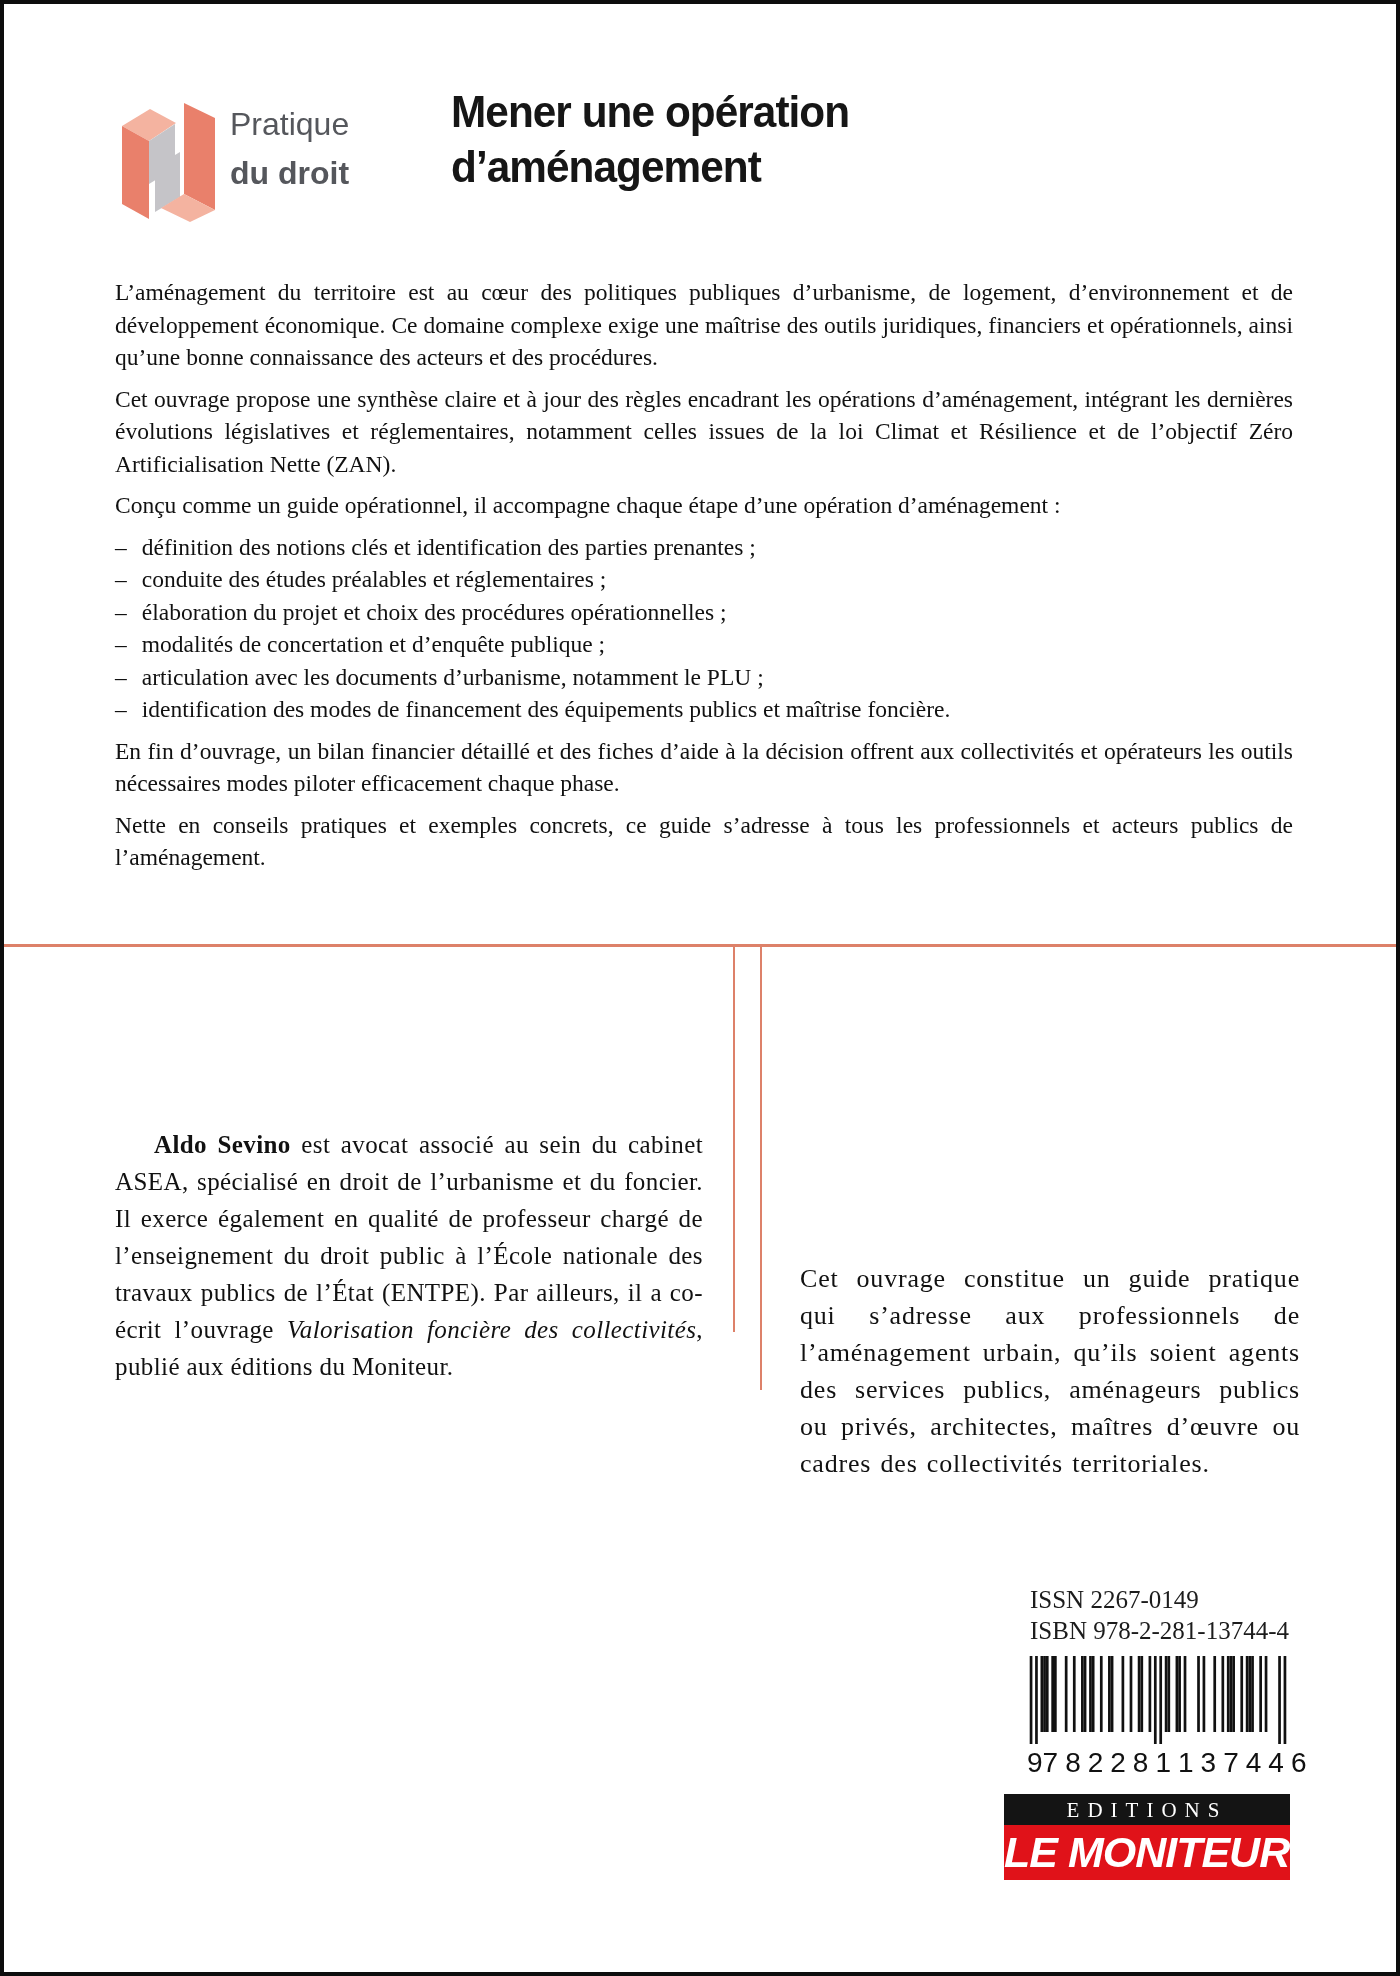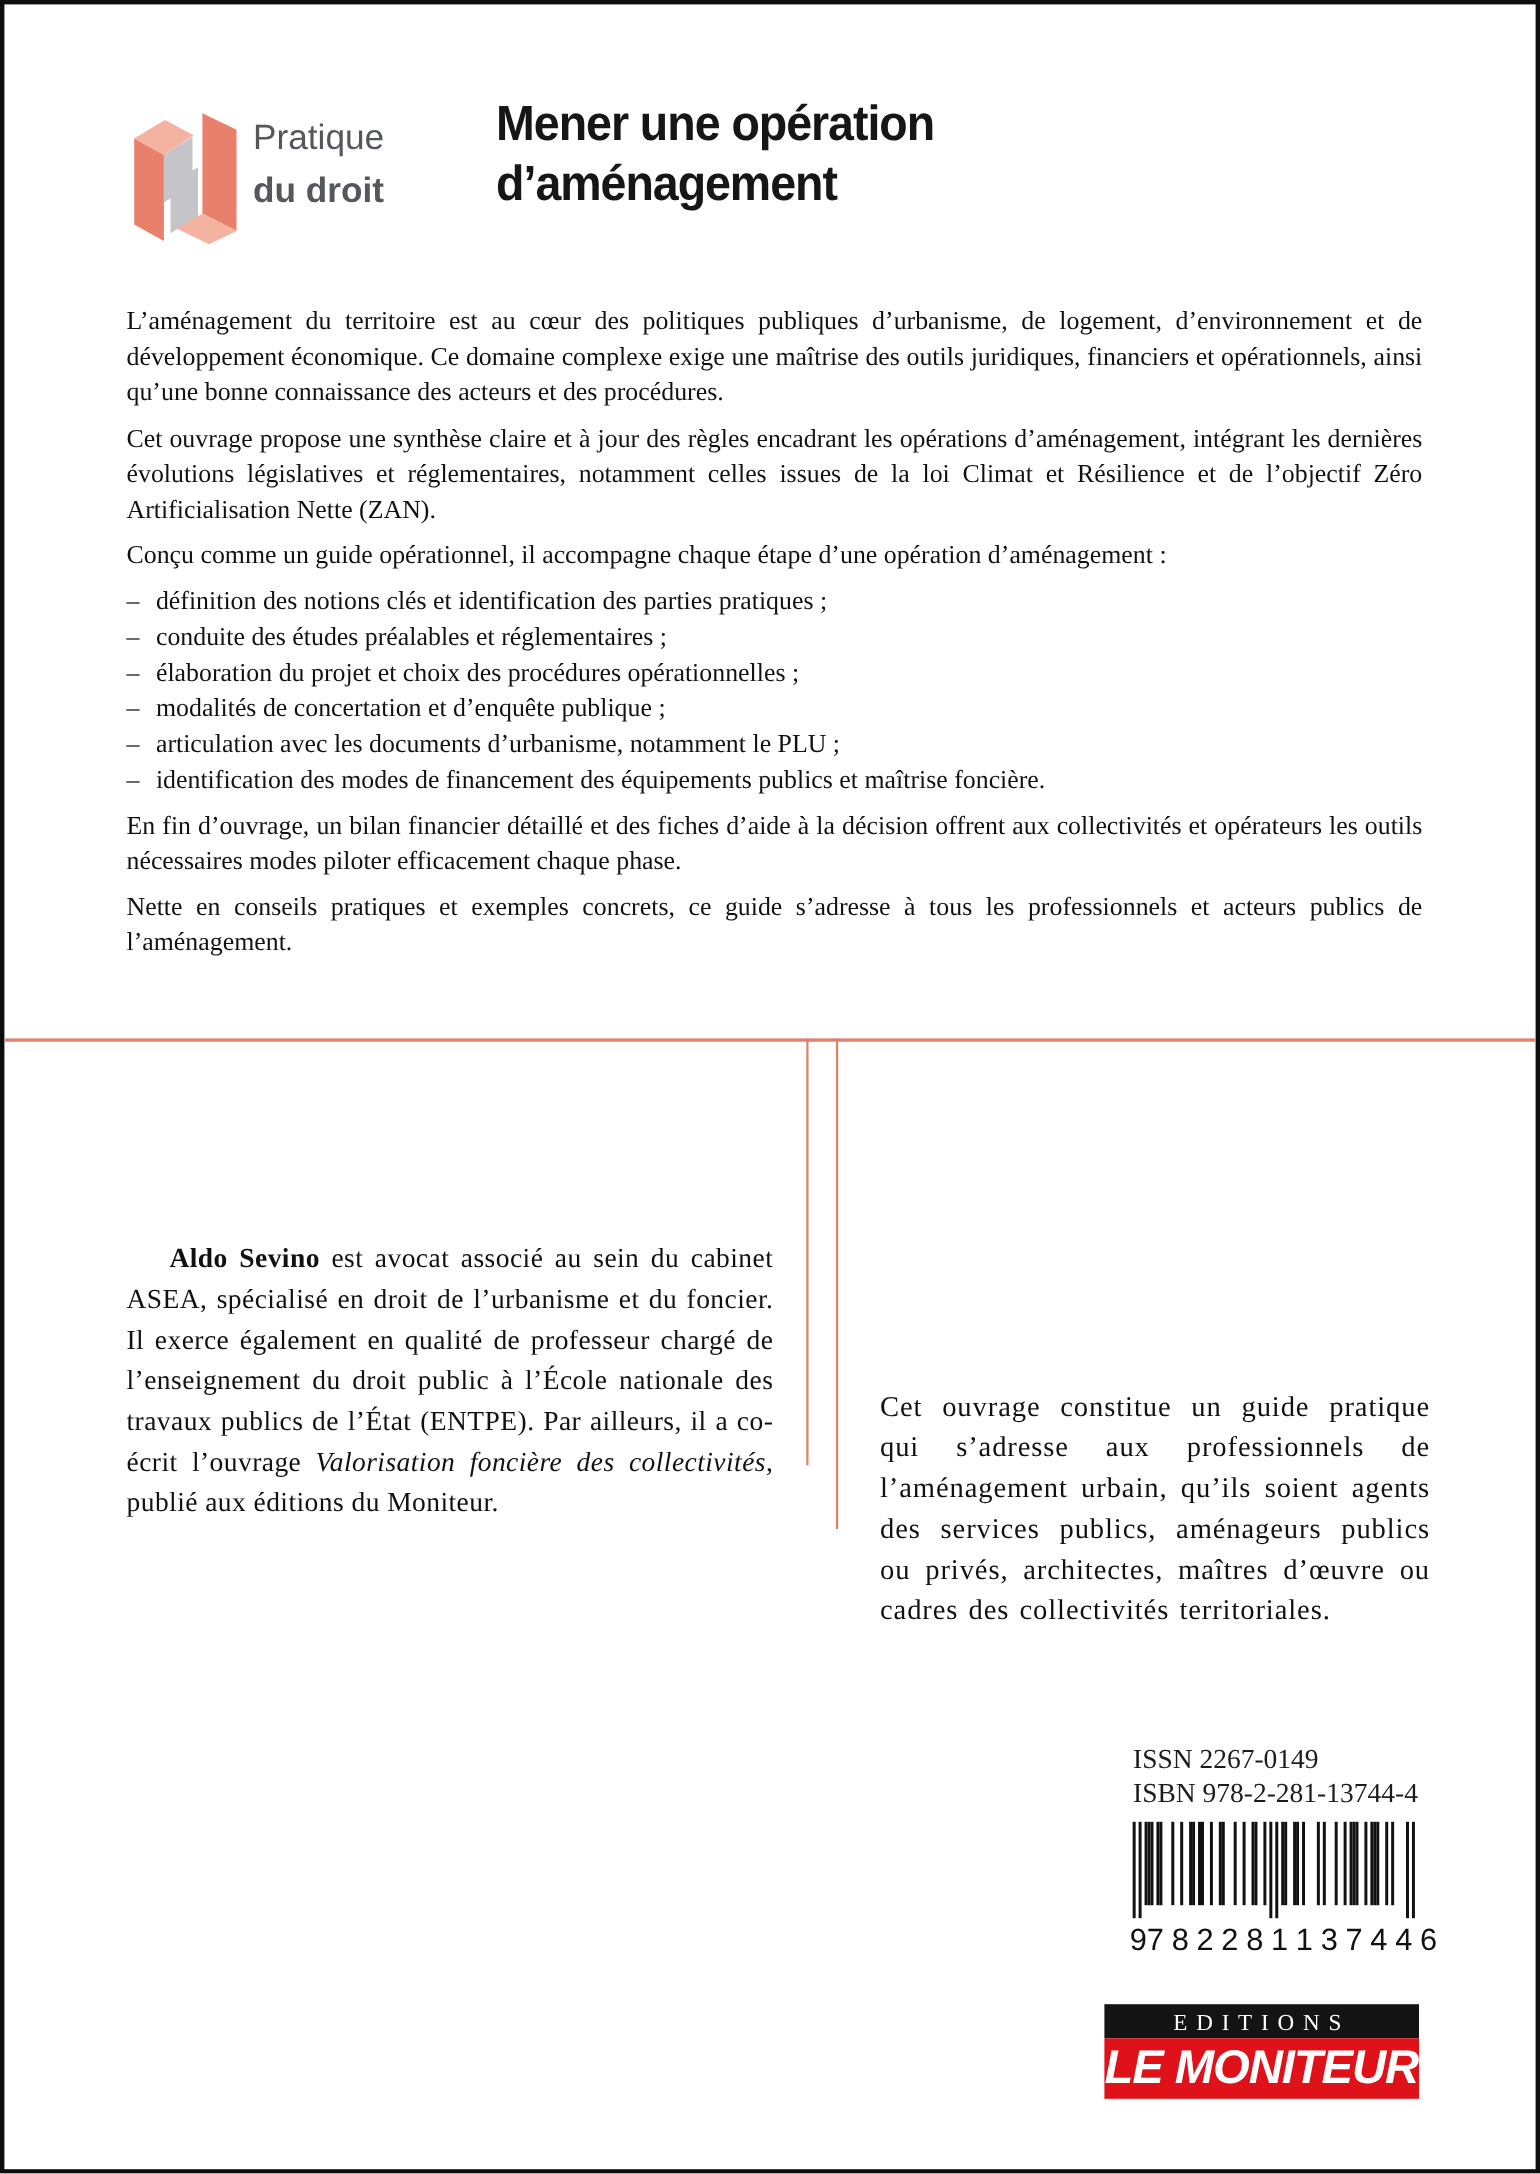--- a/index.html
+++ b/index.html
@@ -61,21 +61,21 @@
     font-size:25px;line-height:31px;color:#1c1c1c;
   }
   .barcode-wrap{position:absolute;right:107px;top:1652px;width:262px;}
   .barcode-digits{
     display:flex;justify-content:space-between;
     font-family:"Liberation Sans", sans-serif;
     font-size:28px;color:#111;margin-top:-1px;
     padding:0 6px 0 0;
   }
   .barcode-digits .grp{letter-spacing:7px;}
-  .publisher{position:absolute;right:106px;top:1790px;width:286px;margin-top:28px;}
+  .publisher{position:absolute;right:106px;top:1790px;width:286px;}
   .ed-band{
     background:#141414;color:#fff;height:31px;line-height:32px;
     text-align:center;font-family:"Liberation Serif", serif;
     font-size:21px;letter-spacing:8px;
   }
   .red-band{
     background:#e01219;color:#fff;height:55px;line-height:54px;
     text-align:left;font-family:"Liberation Sans", sans-serif;
     font-weight:700;font-style:italic;font-size:43px;letter-spacing:-1px;
   }
@@ -102,21 +102,21 @@
   <div class="booktitle">
     <div>Mener une opération</div>
     <div>d’aménagement</div>
   </div>
 
   <div class="intro">
     <p>L’aménagement du territoire est au cœur des politiques publiques d’urbanisme, de logement, d’environnement et de développement économique. Ce domaine complexe exige une maîtrise des outils juridiques, financiers et opérationnels, ainsi qu’une bonne connaissance des acteurs et des procédures.</p>
     <p>Cet ouvrage propose une synthèse claire et à jour des règles encadrant les opérations d’aménagement, intégrant les dernières évolutions législatives et réglementaires, notamment celles issues de la loi Climat et Résilience et de l’objectif Zéro Artificialisation Nette (ZAN).</p>
     <p>Conçu comme un guide opérationnel, il accompagne chaque étape d’une opération d’aménagement :</p>
     <ul>
-      <li><span class="dash">–</span><span>définition des notions clés et identification des parties pratiques ;</span></li>
+      <li><span class="dash">–</span><span>définition des notions clés et identification des parties prenantes ;</span></li>
       <li><span class="dash">–</span><span>conduite des études préalables et réglementaires ;</span></li>
       <li><span class="dash">–</span><span>élaboration du projet et choix des procédures opérationnelles ;</span></li>
       <li><span class="dash">–</span><span>modalités de concertation et d’enquête publique ;</span></li>
       <li><span class="dash">–</span><span>articulation avec les documents d’urbanisme, notamment le PLU ;</span></li>
       <li><span class="dash">–</span><span>identification des modes de financement des équipements publics et maîtrise foncière.</span></li>
     </ul>
     <p>En fin d’ouvrage, un bilan financier détaillé et des fiches d’aide à la décision offrent aux collectivités et opérateurs les outils nécessaires modes piloter efficacement chaque phase.</p>
     <p>Nette en conseils pratiques et exemples concrets, ce guide s’adresse à tous les professionnels et acteurs publics de l’aménagement.</p>
   </div>
 

